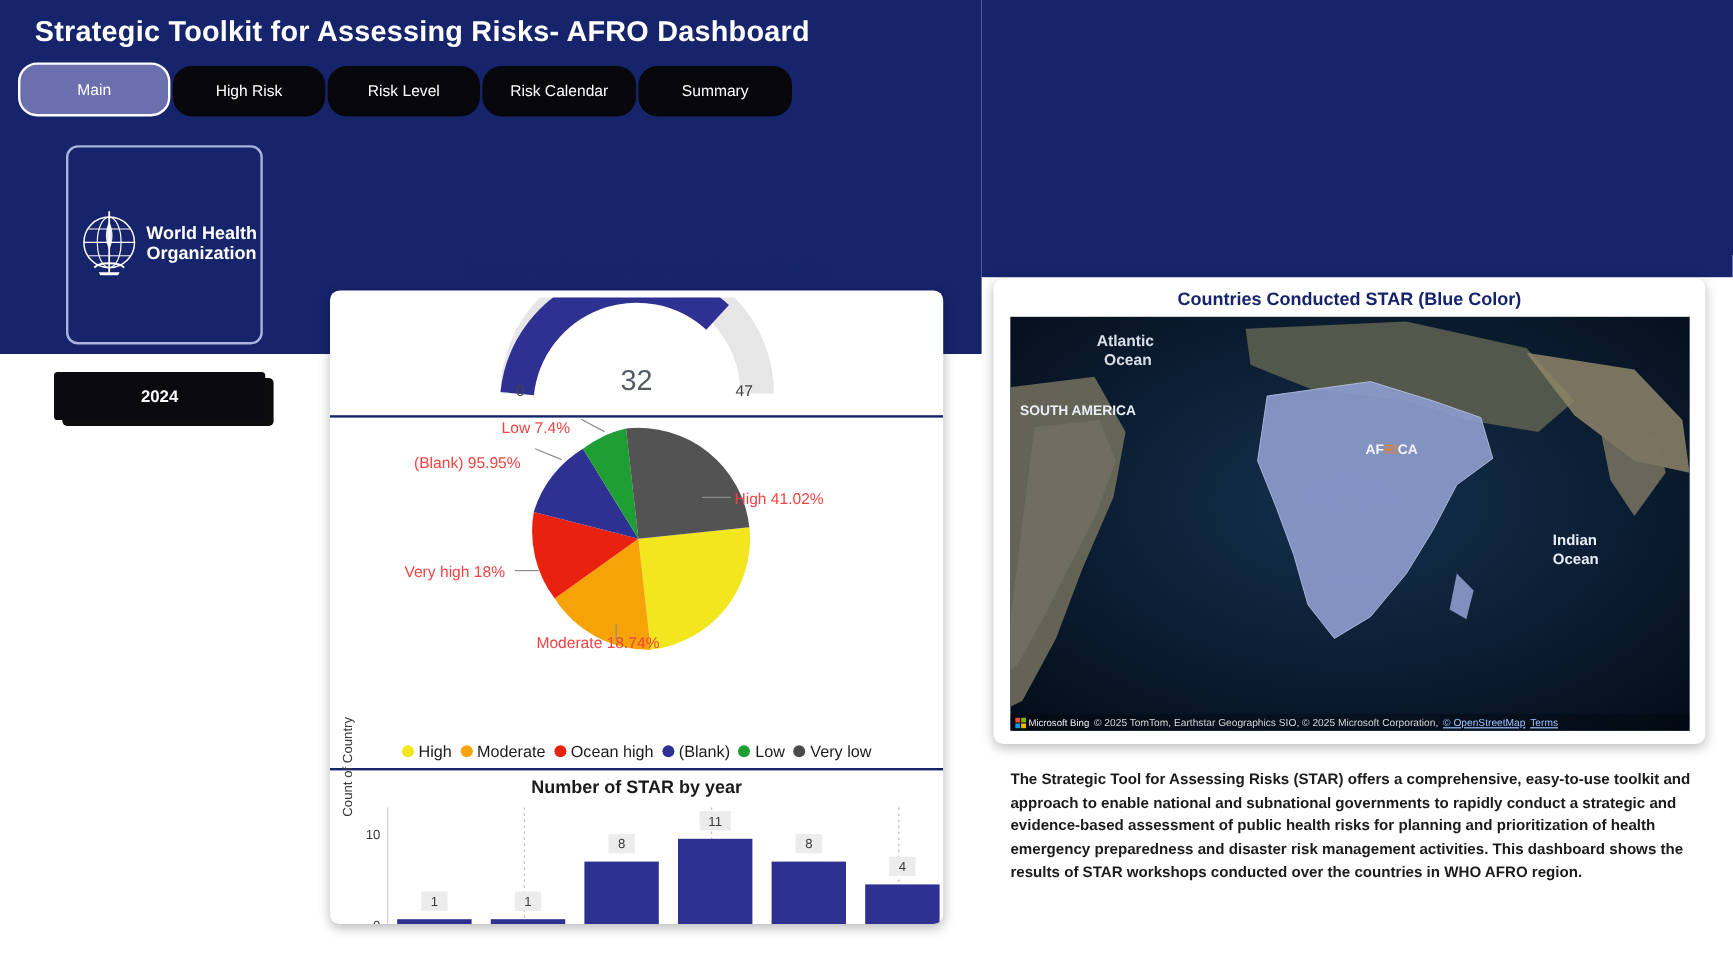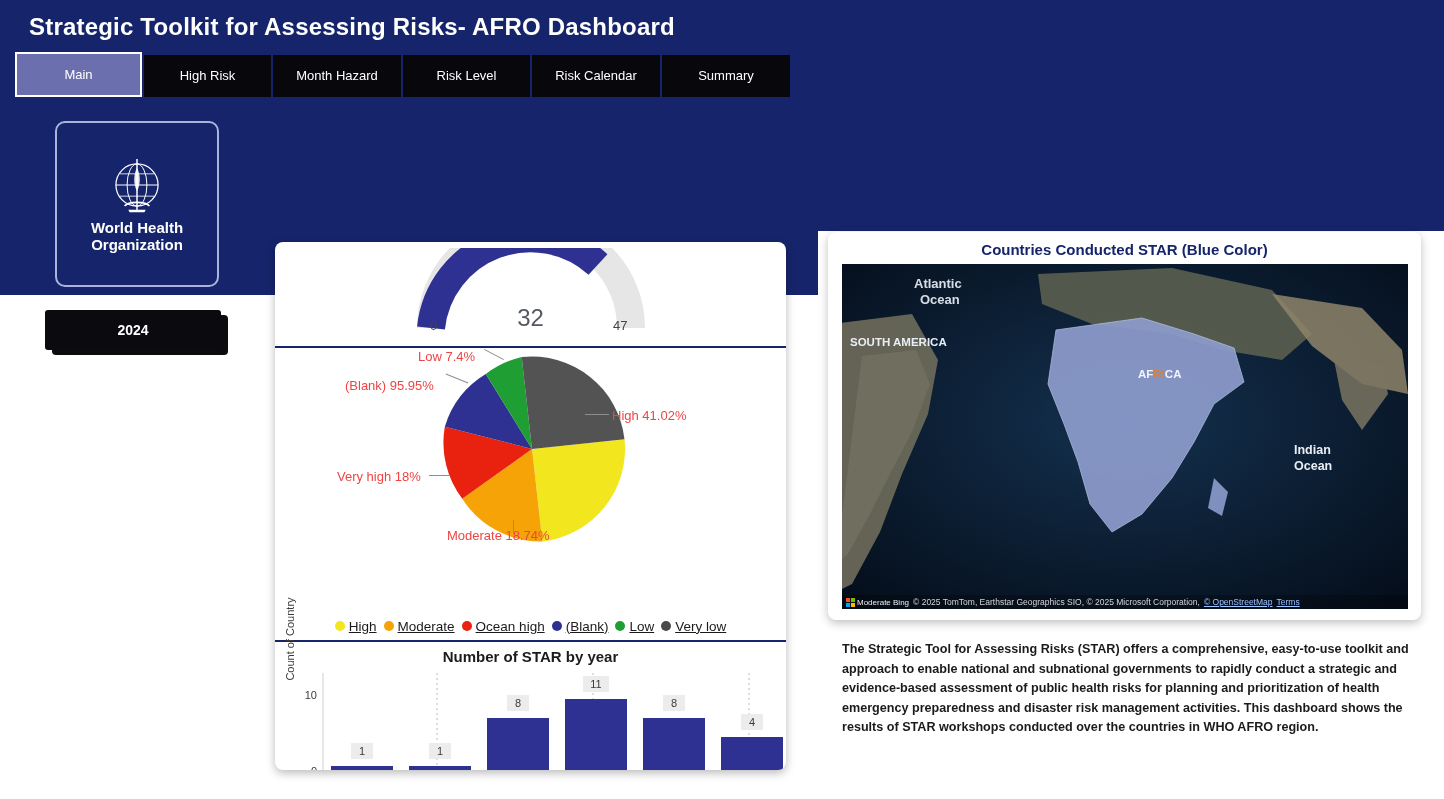--- a/index.html
+++ b/index.html
@@ -33,39 +33,40 @@
   .tabs { position: absolute; left: 15px; top: 52px; display: flex; align-items: flex-end; }
   .tab {
     background: #07070c;
     color: #ffffff;
     font-size: 13px;
     text-align: center;
     height: 42px;
     line-height: 42px;
     margin-right: 2px;
     cursor: pointer;
+    border-radius: 16px;
   }
   .tab.active {
     background: #6b6fad;
     border: 2px solid #ffffff;
     height: 45px;
     line-height: 41px;
     font-weight: normal;
   }
   .tab.w1 { width: 127px; }
   .tab.w2 { width: 128px; }
 
   
   .who-card {
     position: absolute; left: 55px; top: 121px;
     width: 164px; height: 166px;
     background: #16256b;
     border: 2px solid #a9b4dd;
     border-radius: 10px;
-    display: flex; flex-direction: column;
+    display: flex; flex-direction: row;
     align-items: center; justify-content: center;
   }
   .who-emblem { width: 62px; height: 62px; margin-bottom: 4px; }
   .who-text {
     color: #ffffff; font-size: 15px; font-weight: bold;
     text-align: center; line-height: 1.12;
   }
 
   
   .year-chip-shadow {
@@ -108,21 +109,21 @@
 
   .pie-wrap { height: 264px; position: relative; }
   .pie-svg { position: absolute; left: 164px; top: 8px; }
   .pie-label { position: absolute; font-size: 13px; color: #ef4444; white-space: nowrap; }
   .leader { position: absolute; background: #8d8d8d; }
 
   .legend {
     height: 28px; display: flex; align-items: center;
     justify-content: center; gap: 7px; font-size: 13.5px; color: #1b1b1b;
   }
-  .legend-item { display: flex; align-items: center; gap: 4px; text-decoration: underline; }
+  .legend-item { display: flex; align-items: center; gap: 4px; }
   .legend-dot { width: 10px; height: 10px; border-radius: 50%; display: inline-block; }
 
   .bar-title {
     text-align: center; font-size: 15px; font-weight: bold;
     color: #1b1b1b; margin-top: 6px;
   }
   .bar-wrap { position: relative; height: 136px; }
   .yaxis-title {
     position: absolute; left: 9px; top: 22px;
     transform: rotate(-90deg); transform-origin: left top;
@@ -172,21 +173,20 @@
 <div id="root">
 
   <div class="header-band"></div>
   <div class="header-band-right"></div>
 
   <div class="page-title">Strategic Toolkit for Assessing Risks- AFRO Dashboard</div>
 
   <div class="tabs">
     <div class="tab w1 active">Main</div>
     <div class="tab w1">High Risk</div>
-    <div class="tab w2">Month Hazard</div>
     <div class="tab w1">Risk Level</div>
     <div class="tab w2">Risk Calendar</div>
     <div class="tab w2">Summary</div>
   </div>
 
   <div class="who-card">
     <svg class="who-emblem" viewBox="0 0 100 100">
       <circle cx="50" cy="50" r="34" fill="none" stroke="#ffffff" stroke-width="2"></circle>
       <ellipse cx="50" cy="50" rx="16" ry="34" fill="none" stroke="#ffffff" stroke-width="1.6"></ellipse>
       <line x1="16" y1="50" x2="84" y2="50" stroke="#ffffff" stroke-width="1.6"></line>
@@ -362,21 +362,21 @@
         </g>
       </svg>
       <div class="map-attrib">
         <span class="bing-logo">
           <svg class="bing-sq" viewBox="0 0 10 10">
             <rect x="0" y="0" width="4.5" height="4.5" fill="#f25022"></rect>
             <rect x="5.5" y="0" width="4.5" height="4.5" fill="#7fba00"></rect>
             <rect x="0" y="5.5" width="4.5" height="4.5" fill="#00a4ef"></rect>
             <rect x="5.5" y="5.5" width="4.5" height="4.5" fill="#ffb900"></rect>
           </svg>
-          <span>Moderate Bing</span>
+          <span>Microsoft Bing</span>
         </span>
         <span>© 2025 TomTom, Earthstar Geographics SIO, © 2025 Microsoft Corporation,</span>
         <a href="#">© OpenStreetMap</a>
         <a href="#">Terms</a>
       </div>
     </div>
   </div>
 
   <div class="desc">The Strategic Tool for Assessing Risks (STAR) offers a comprehensive, easy-to-use toolkit and approach to enable national and subnational governments to rapidly conduct a strategic and evidence-based assessment of public health risks for planning and prioritization of health emergency preparedness and disaster risk management activities. This dashboard shows the results of STAR workshops conducted over the countries in WHO AFRO region.</div>
 </div>

